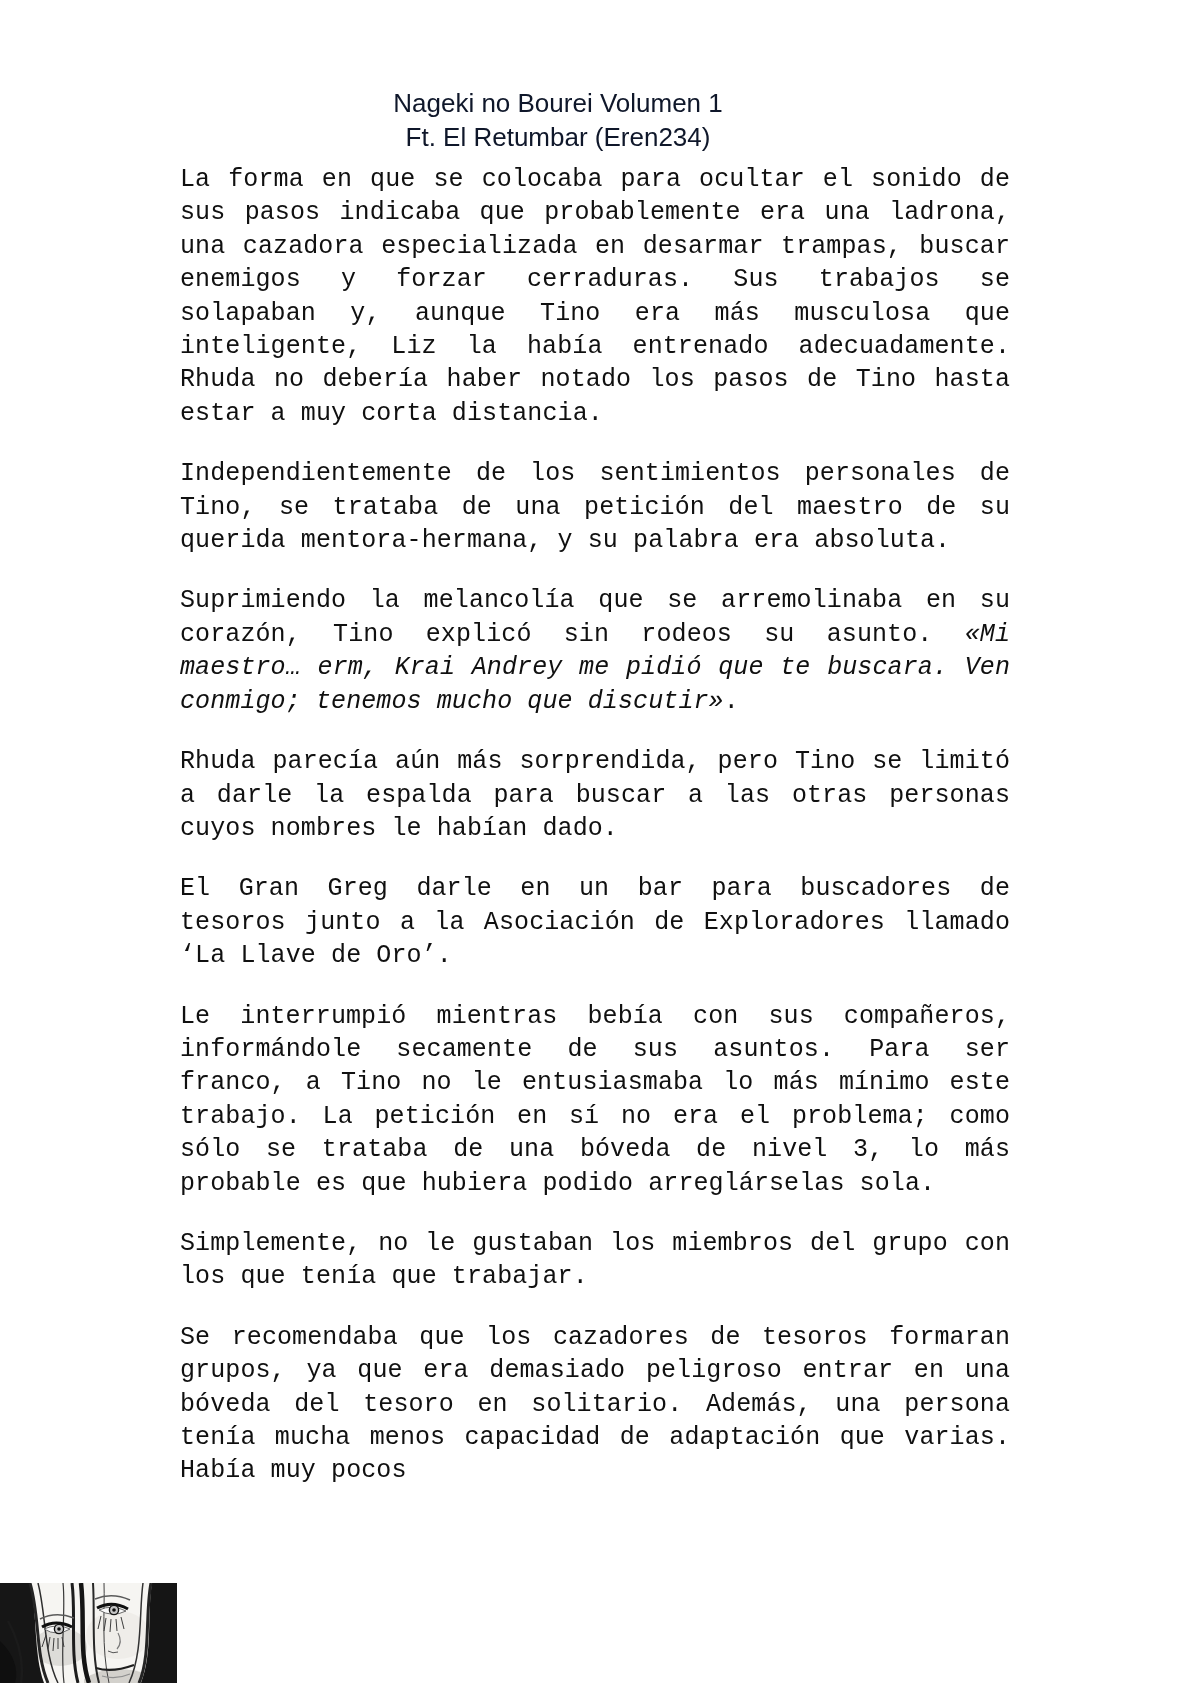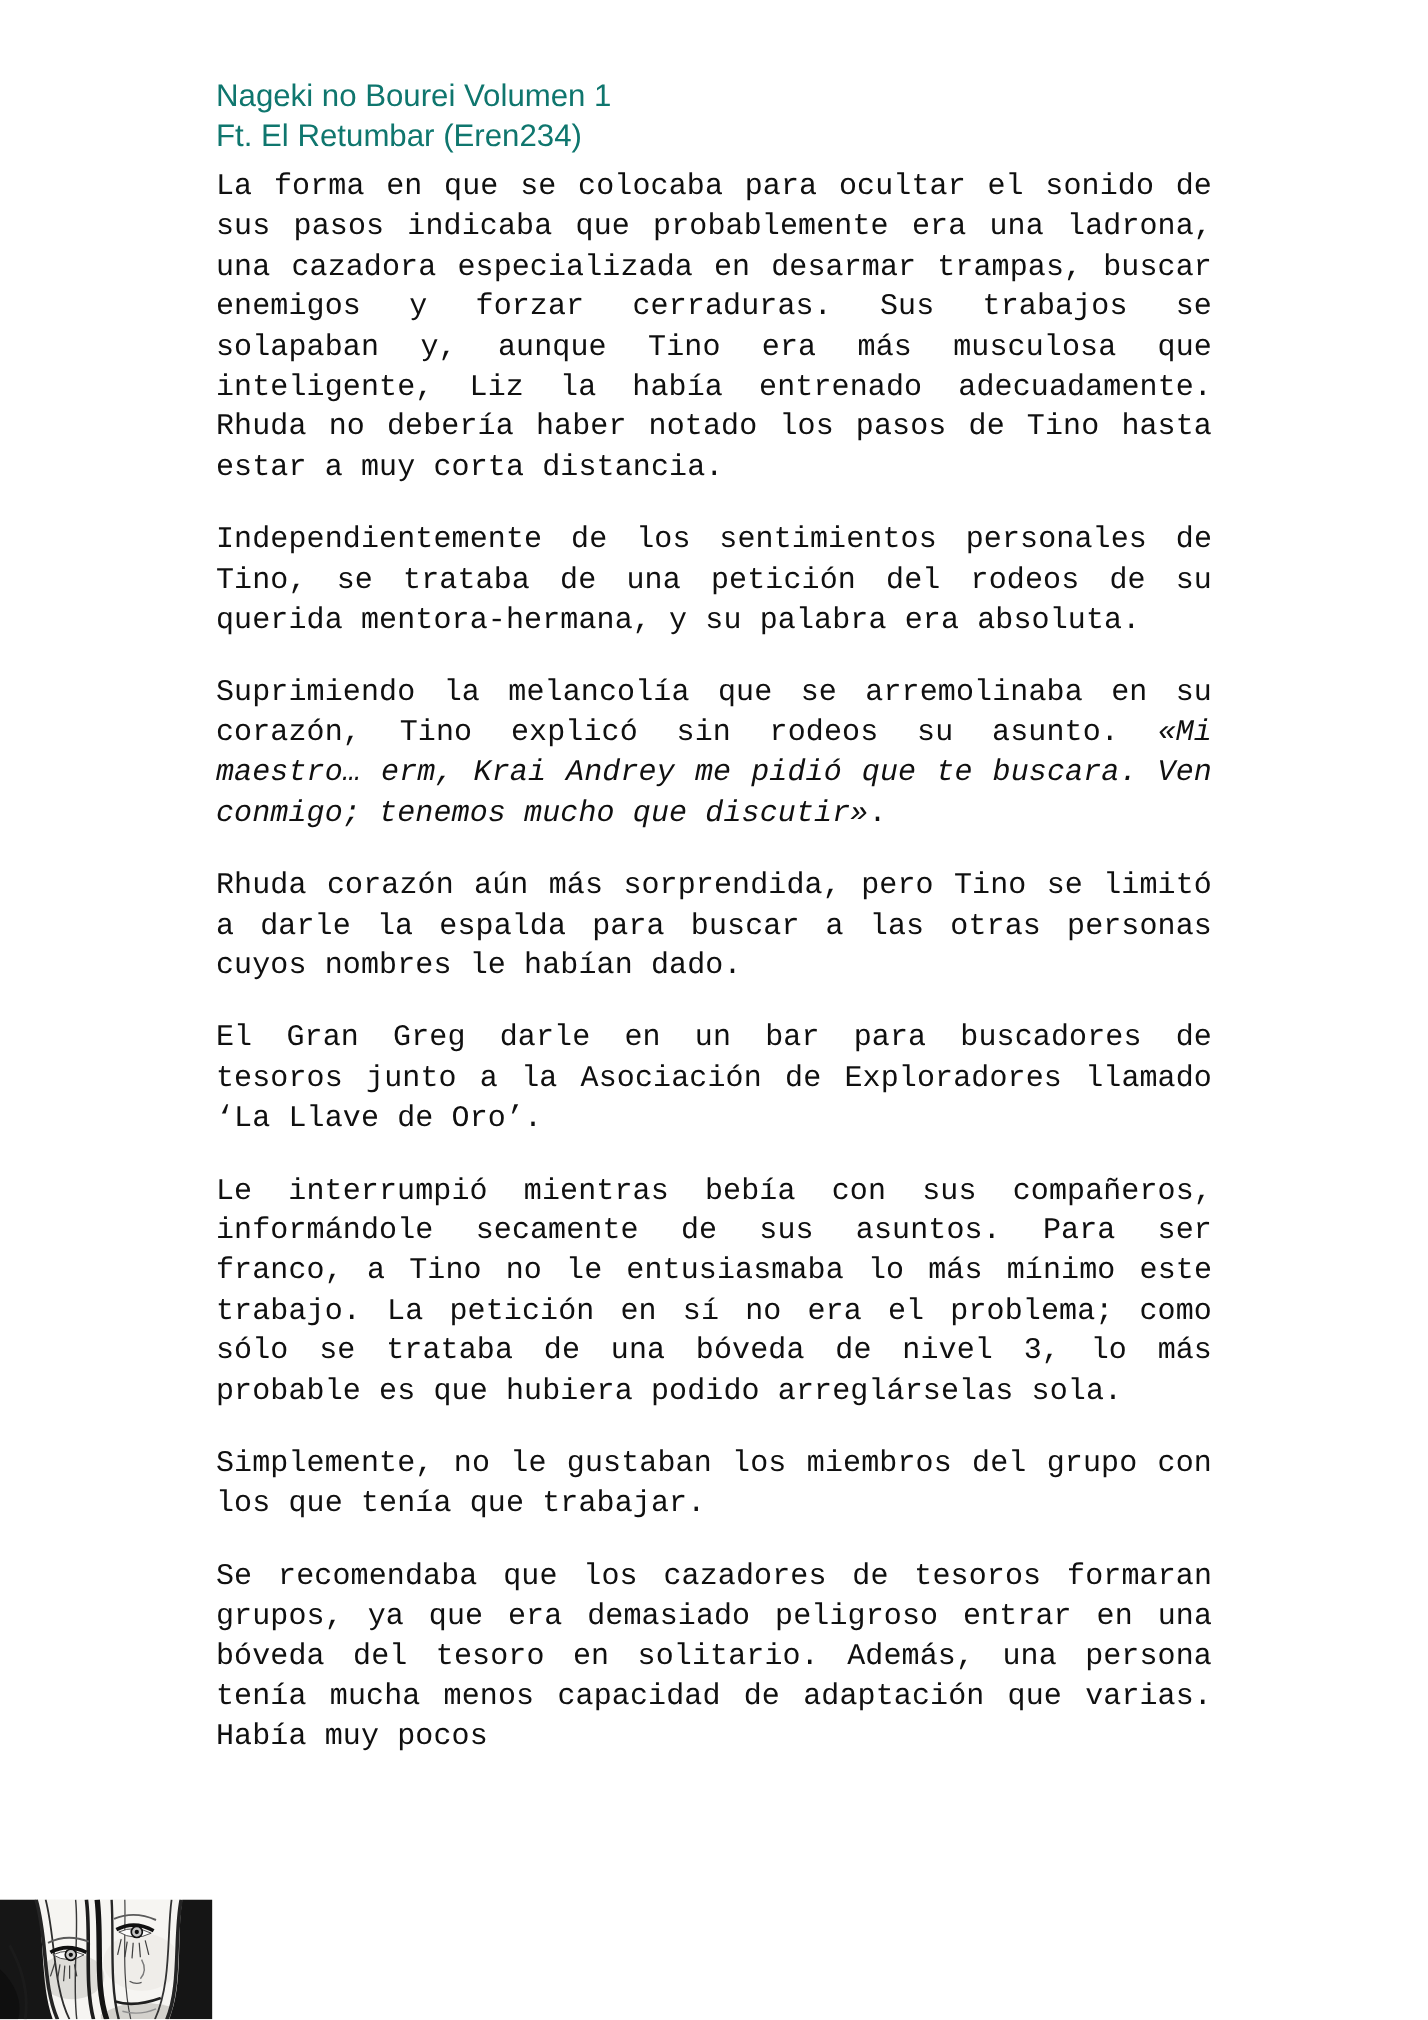--- a/index.html
+++ b/index.html
@@ -10,28 +10,28 @@
   .page {
     position: relative;
     width: 1190px;
     height: 1683px;
     background: #ffffff;
     overflow: hidden;
     font-family: "DejaVu Serif", serif;
     color: #101010;
   }
   .title-block {
-    padding-top: 62px;
+    padding-top: 86px;
     margin-left: 180px;
     width: 756px;
-    text-align: left;
+    text-align: center;
     font-family: "Liberation Sans", sans-serif;
     font-size: 26px;
     line-height: 34px;
-    color: #0f766e;
+    color: #0f172a;
   }
   .content {
     margin: 9px 0 0 180px;
     width: 830px;
     text-align: justify;
     font-size: 25px;
     line-height: 33.4px;
     letter-spacing: 0.1px;
     font-family: Liberation Mono, monospace;
   }
@@ -55,23 +55,23 @@
 
 <div class="page">
 
   <div class="title-block">
     <div>Nageki no Bourei Volumen 1</div>
     <div>Ft. El Retumbar (Eren234)</div>
   </div>
 
   <div class="content">
       <p class="para"><span>La forma en que se colocaba para ocultar el sonido de sus pasos indicaba que probablemente era una ladrona, una cazadora especializada en desarmar trampas, buscar enemigos y forzar cerraduras. Sus trabajos se solapaban y, aunque Tino era más musculosa que inteligente, Liz la había entrenado adecuadamente. Rhuda no debería haber notado los pasos de Tino hasta estar a muy corta distancia.</span></p>
-      <p class="para"><span>Independientemente de los sentimientos personales de Tino, se trataba de una petición del rodeos de su querida mentora-hermana, y su palabra era absoluta.</span></p>
+      <p class="para"><span>Independientemente de los sentimientos personales de Tino, se trataba de una petición del maestro de su querida mentora-hermana, y su palabra era absoluta.</span></p>
       <p class="para"><span>Suprimiendo la melancolía que se arremolinaba en su corazón, Tino explicó sin rodeos su asunto. </span><span class="em">«Mi maestro… erm, Krai Andrey me pidió que te buscara. Ven conmigo; tenemos mucho que discutir»</span><span>.</span></p>
-      <p class="para"><span>Rhuda corazón aún más sorprendida, pero Tino se limitó a darle la espalda para buscar a las otras personas cuyos nombres le habían dado.</span></p>
+      <p class="para"><span>Rhuda parecía aún más sorprendida, pero Tino se limitó a darle la espalda para buscar a las otras personas cuyos nombres le habían dado.</span></p>
       <p class="para"><span>El Gran Greg darle en un bar para buscadores de tesoros junto a la Asociación de Exploradores llamado ‘La Llave de Oro’.</span></p>
       <p class="para"><span>Le interrumpió mientras bebía con sus compañeros, informándole secamente de sus asuntos. Para ser franco, a Tino no le entusiasmaba lo más mínimo este trabajo. La petición en sí no era el problema; como sólo se trataba de una bóveda de nivel 3, lo más probable es que hubiera podido arreglárselas sola.</span></p>
       <p class="para"><span>Simplemente, no le gustaban los miembros del grupo con los que tenía que trabajar.</span></p>
       <p class="para"><span>Se recomendaba que los cazadores de tesoros formaran grupos, ya que era demasiado peligroso entrar en una bóveda del tesoro en solitario. Además, una persona tenía mucha menos capacidad de adaptación que varias. Había muy pocos</span></p>
     </div>
 
   <svg class="corner-art" viewBox="0 0 177 100" aria-hidden="true">
 
     <rect width="177" height="100" fill="#e9e8e6"></rect>
     <path d="M22,0 H177 V100 H34 C44,68 32,38 22,0 Z" fill="#f6f5f2"></path>

